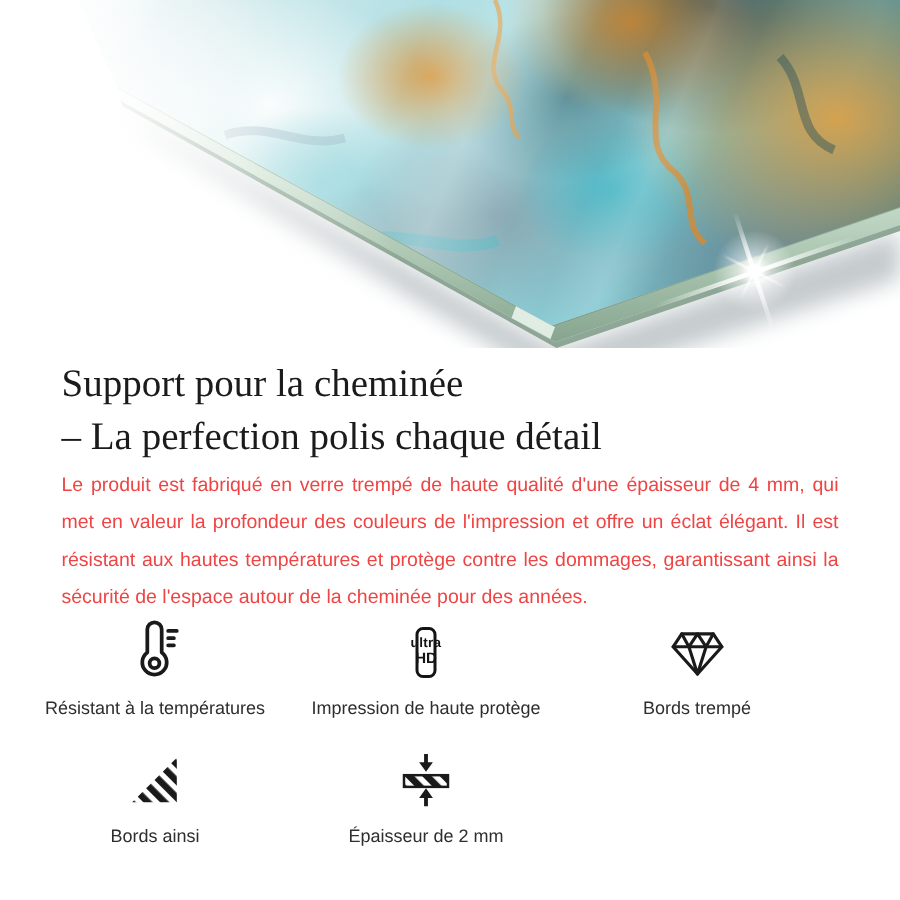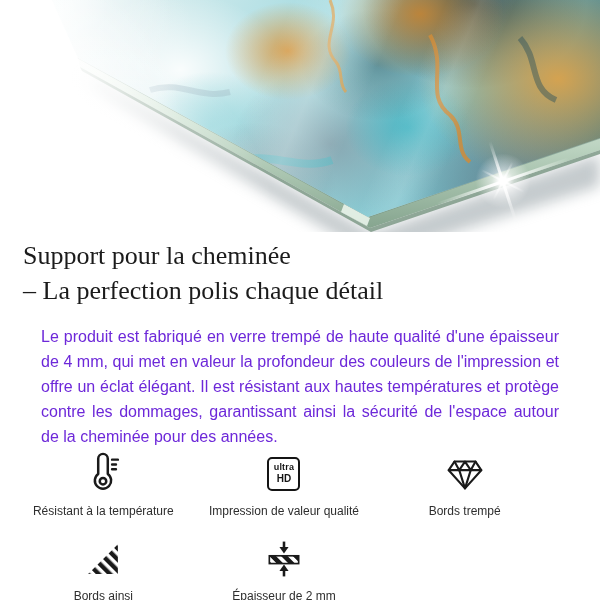--- a/index.html
+++ b/index.html
@@ -48,35 +48,35 @@
   .sparkle .ray{position:absolute;background:linear-gradient(90deg,rgba(255,255,255,0),#fff 46%,#fff 54%,rgba(255,255,255,0));}
   .sparkle .r1{width:140px;height:3px;left:-70px;top:-1.5px;transform:rotate(-19deg);}
   .sparkle .r2{width:84px;height:2.5px;left:-42px;top:-1px;transform:rotate(72deg);}
   .sparkle .r3{width:48px;height:2px;left:-24px;top:-1px;transform:rotate(27deg);opacity:.9;}
   .sparkle .r4{width:42px;height:2px;left:-21px;top:-1px;transform:rotate(117deg);opacity:.9;}
   .sparkle .glow{position:absolute;width:60px;height:60px;left:-30px;top:-30px;border-radius:50%;
     background:radial-gradient(circle, rgba(255,255,255,1) 0 9%, rgba(255,255,255,.55) 26%, rgba(255,255,255,0) 65%);}
   
   .title{
     font-family:"Liberation Serif","DejaVu Serif",serif;font-weight:400;
-    font-size:26px;line-height:35px;color:#1b1b1b;margin:6px 0 0 23px;
+    font-size:26px;line-height:35px;color:#1b1b1b;margin:6px 0 0 41px;
   }
   .title span{display:block;}
   .desc{
-    margin:16px 0 0 41px;width:518px;font-size:16px;line-height:25px;
-    color:#6d28d9;text-align:justify;
+    margin:2px 0 0 41px;width:518px;font-size:13px;line-height:25px;
+    color:#ef4444;text-align:justify;
   }
   
   .features{margin:2px 0 0 13px;width:542px;display:grid;grid-template-columns:repeat(3,1fr);row-gap:18px;}
   .feature{display:flex;flex-direction:column;align-items:center;}
   .icon-box{height:46px;display:flex;align-items:center;justify-content:center;}
   .feature .label{margin-top:7px;font-size:12px;color:#2e2e2e;white-space:nowrap;}
   .feature svg{display:block;}
   .uhd{
-    width:33px;height:34px;border:2.5px solid #141414;border-radius:5px;
+    width:14px;height:34px;border:2.5px solid #141414;border-radius:5px;
     display:flex;flex-direction:column;align-items:center;justify-content:center;
     font-weight:bold;color:#141414;box-sizing:border-box;
   }
   .uhd .u{font-size:9px;line-height:9px;letter-spacing:.2px;}
   .uhd .hd{font-size:10px;line-height:14px;}
 </style>
 </head>
 <body>
 
 <div class="hero">
@@ -130,31 +130,31 @@
 <div class="features">
 
   <div class="feature">
     <div class="icon-box">
       <svg width="46" height="46" viewBox="0 0 48 48" fill="none" stroke="#1a1a1a" stroke-width="2.6" stroke-linecap="round" stroke-linejoin="round">
         <path d="M19 8 a5 5 0 0 1 10 0 v16 a8.5 8.5 0 1 1 -10 0 z"></path>
         <circle cx="24" cy="31.5" r="3.4"></circle>
         <path d="M33.5 9 h6 M33.5 14 h4 M33.5 19 h4"></path>
       </svg>
     </div>
-    <div class="label">Résistant à la température</div>
+    <div class="label">Résistant à la températures</div>
   </div>
 
   <div class="feature">
     <div class="icon-box">
       <div class="uhd">
         <span class="u">ultra</span>
         <span class="hd">HD</span>
       </div>
     </div>
-    <div class="label">Impression de valeur qualité</div>
+    <div class="label">Impression de haute protège</div>
   </div>
 
 
   <div class="feature">
     <div class="icon-box">
       <svg width="46" height="44" viewBox="0 0 48 46" fill="none" stroke="#1a1a1a" stroke-width="2.2" stroke-linecap="round" stroke-linejoin="round">
         <path d="M13 10 L35 10 L41 19 L24 38 L7 19 Z"></path>
         <path d="M7 19 H41"></path>
         <path d="M13 10 L18 19 L24 10 L30 19 L35 10"></path>
         <path d="M18 19 L24 38 M30 19 L24 38"></path>

